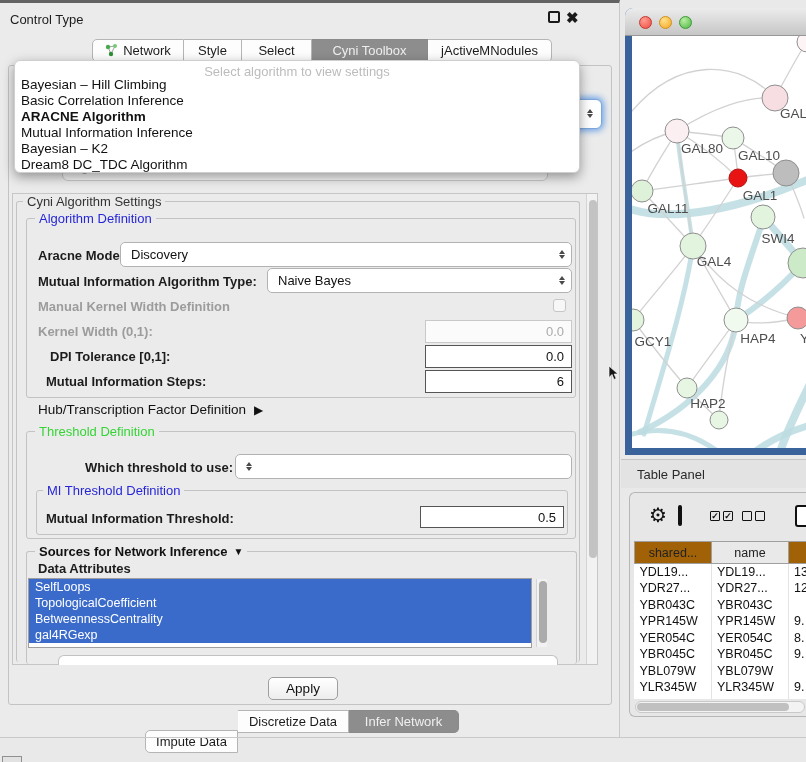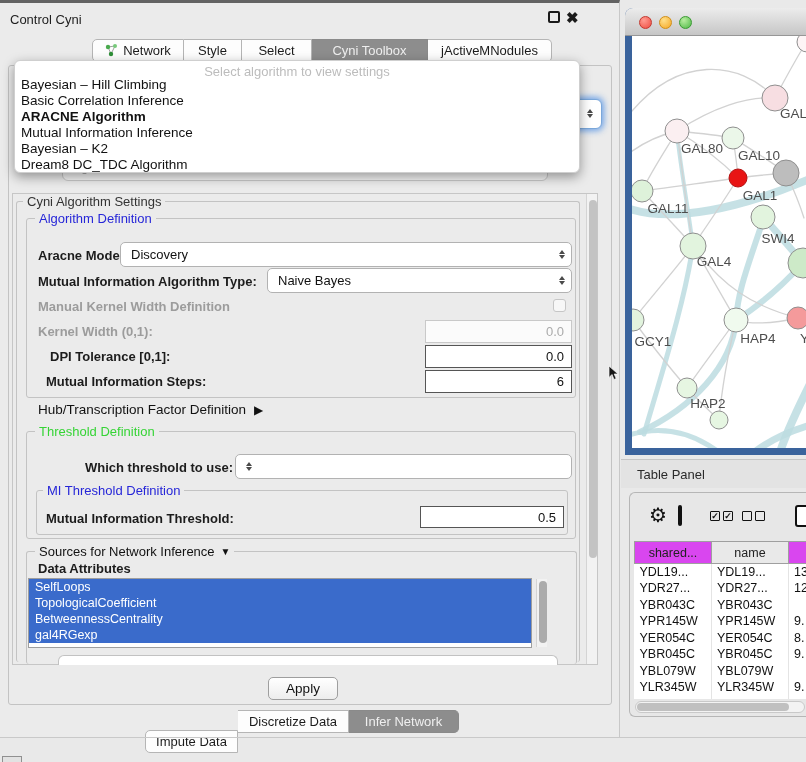--- a/index.html
+++ b/index.html
@@ -69,36 +69,36 @@
   .tp-titlebar { left:621px; top:459px; width:185px; height:29px; background:#e3e3e3; border-top:1px solid #c6c6c6; display:flex; align-items:center; padding-left:16px; font-size:13px; color:#2a2a2a; }
   .tp-panel { left:629px; top:492px; width:177px; height:225px; background:#e7e7e7; border:1px solid #b6b6b6; border-right:none; border-radius:6px 0 0 6px; }
   .tp-toolbar-icon { color:#111; }
   .split-icon { width:18px; height:16px; border:2px solid #111; border-radius:3px; position:relative; }
   .split-icon::after { content:""; position:absolute; left:50%; top:0; bottom:0; width:2px; background:#111; transform:translateX(-50%); }
   .cb-icon { width:10px; height:10px; border:1.5px solid #111; border-radius:1px; display:inline-flex; align-items:center; justify-content:center; font-size:9px; font-weight:bold; color:#111; }
   .doc-icon { width:20px; height:22px; border:2px solid #111; border-radius:3px; background:#fff; }
 
   table.grid { border-collapse:collapse; table-layout:fixed; background:#fff; font-size:12.5px; }
   table.grid th { height:22px; font-weight:normal; color:#222; border:1px solid #9f9f9f; border-top:1px solid #9f9f9f; text-align:center; background:#e9e9e9; overflow:hidden; }
-  table.grid th.hl { background:#d946ef; }
+  table.grid th.hl { background:#a16207; }
   table.grid td { height:16.5px; padding:0 0 0 5px; border-right:1px solid #e4e4e4; white-space:nowrap; overflow:hidden; color:#111; }
   .hscroll-track { background:#f3f3f3; border:1px solid #c9c9c9; border-radius:6px; }
   .hthumb { background:#c0c0c0; border-radius:5px; }
 
   .divider-bottom { left:0; top:737px; width:806px; height:1px; background:#c9c9c9; }
   .corner-chip { left:2px; top:756px; width:20px; height:14px; background:#e2e2e2; border:1px solid #909090; }
 </style>
 </head>
 <body>
 
 <div class="stage">
 
   <section class="abs control-panel">
 
-    <span class="abs cp-title">Control Cyni</span>
+    <span class="abs cp-title">Control Type</span>
     <span class="abs float-btn"></span>
     <span class="abs win-btn close-btn">✖</span>
 
     <div class="abs tabbar" style="left:92px; top:36px;">
       <div class="seg first" style="width:92px; gap:5px;">
         <svg width="13" height="13" viewBox="0 0 13 13">
           <line x1="3" y1="3" x2="10" y2="2" stroke="#9e9e9e" stroke-width="1"></line>
           <line x1="3" y1="3" x2="6" y2="10" stroke="#9e9e9e" stroke-width="1"></line>
           <line x1="10" y1="2" x2="6" y2="10" stroke="#9e9e9e" stroke-width="1"></line>
           <circle cx="3" cy="3" r="2.2" fill="#49a94d"></circle>
@@ -210,21 +210,21 @@
     </div>
     <div class="abs groupbox" style="left:36px; top:487px; width:532px; height:45px;">
       <span class="legend" style="left:6px; color:#2626d8;">MI Threshold Definition</span>
     </div>
     <span class="abs lbl" style="left:46px; top:508px;">Mutual Information Threshold:</span>
     <div class="abs numfield" style="left:420px; top:503px; width:144px; height:22px;">
       <span>0.5</span>
     </div>
 
     <div class="abs groupbox" style="left:26px; top:548px; width:551px; height:113px; border-bottom:none;">
-      <span class="legend" style="left:8px; color:#111; display:flex; align-items:center; gap:6px;">
+      <span class="legend" style="left:8px; color:#111; display:flex; align-items:center; gap:6px;font-weight:bold;">
         <span>Sources for Network Inference</span>
         <span style="font-size:10px;">▼</span>
       </span>
     </div>
     <span class="abs lbl" style="left:38px; top:558px;">Data Attributes</span>
     <div class="abs attr-list" style="left:28px; top:575px; width:504px; height:70px;">
       <div class="attr-item selected">SelfLoops</div>
       <div class="attr-item selected">TopologicalCoefficient</div>
       <div class="attr-item selected">BetweennessCentrality</div>
       <div class="attr-item selected">gal4RGexp</div>

